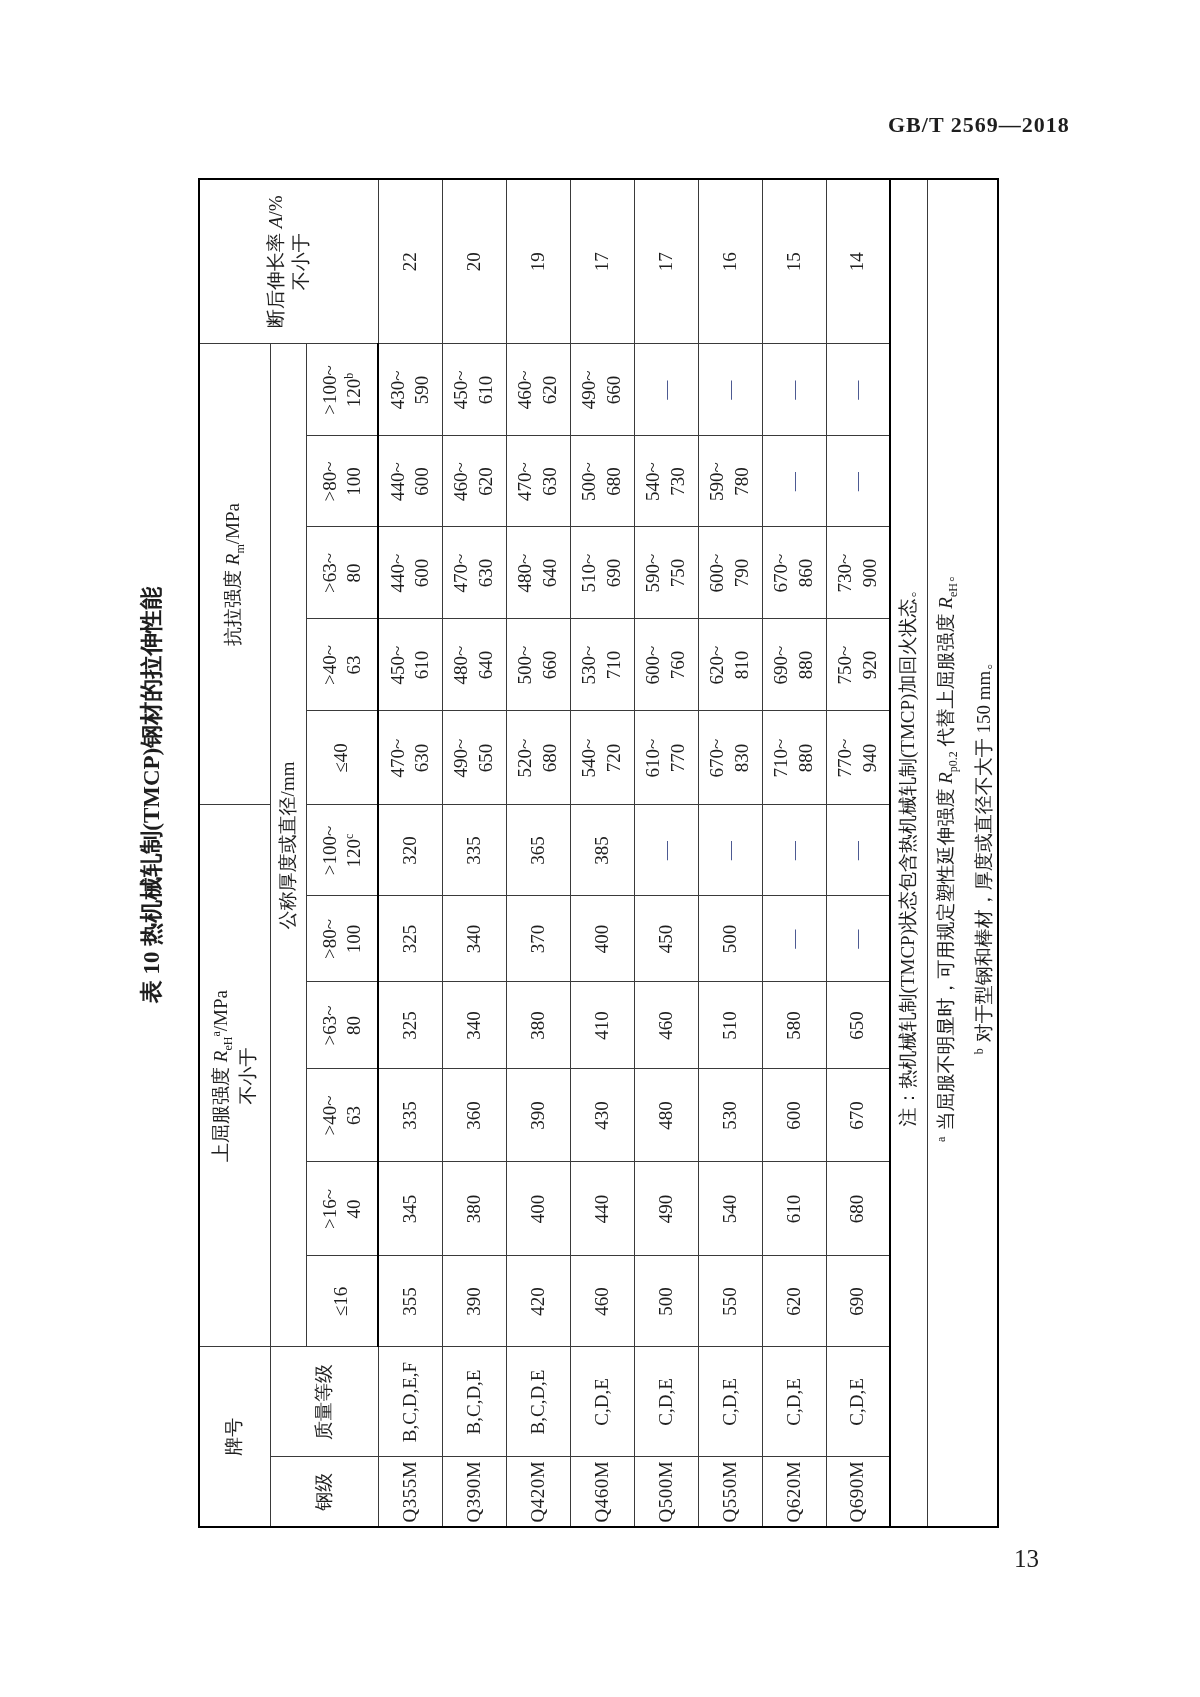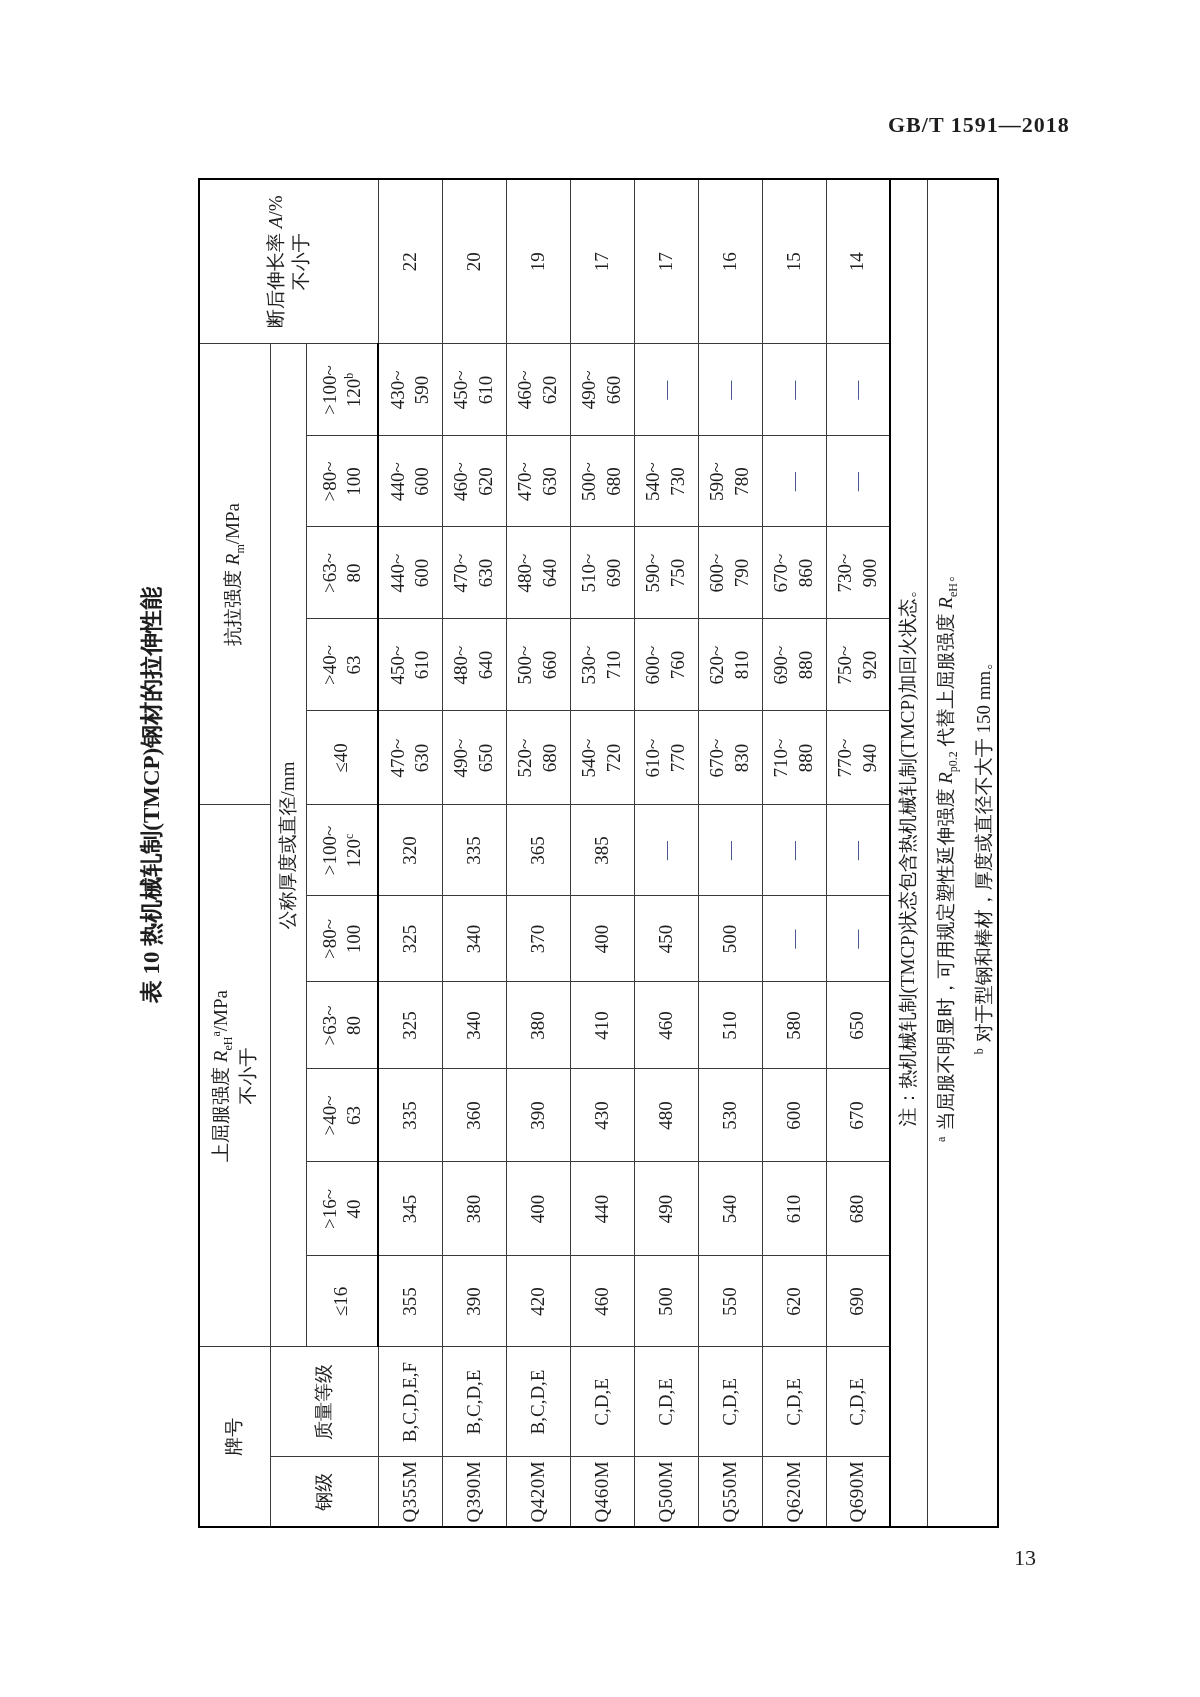--- a/index.html
+++ b/index.html
@@ -40,27 +40,27 @@
     text-align:left;padding-left:10px;font-size:19px;
   }
   td.foot-td .fline{line-height:26px;white-space:nowrap;}
   td.foot-td sup.mk{margin-right:6px;}
   i{font-style:italic;font-family:"Liberation Serif","DejaVu Serif",serif;}
   sub{font-size:12px;}
   sup{font-size:12px;}
   .dash{color:#46538e;}
   td.grade{letter-spacing:0.5px;}
   .page-num{
-    position:absolute;left:1014px;top:1545px;font-size:22px;
+    position:absolute;left:1014px;top:1545px;font-size:25px;
   }
 </style>
 </head>
 <body>
 
-<div class="doc-header">GB/T 1591—2018</div>
+<div class="doc-header">GB/T 2569—2018</div>
 
 <div class="table-title">表 10  热机械轧制(TMCP)钢材的拉伸性能</div>
 
 <div class="rot-wrap">
   <table class="tbl">
     <colgroup>
       <col style="width:70px">
         <col style="width:110px">
       <col style="width:91px">
         <col style="width:94px">

